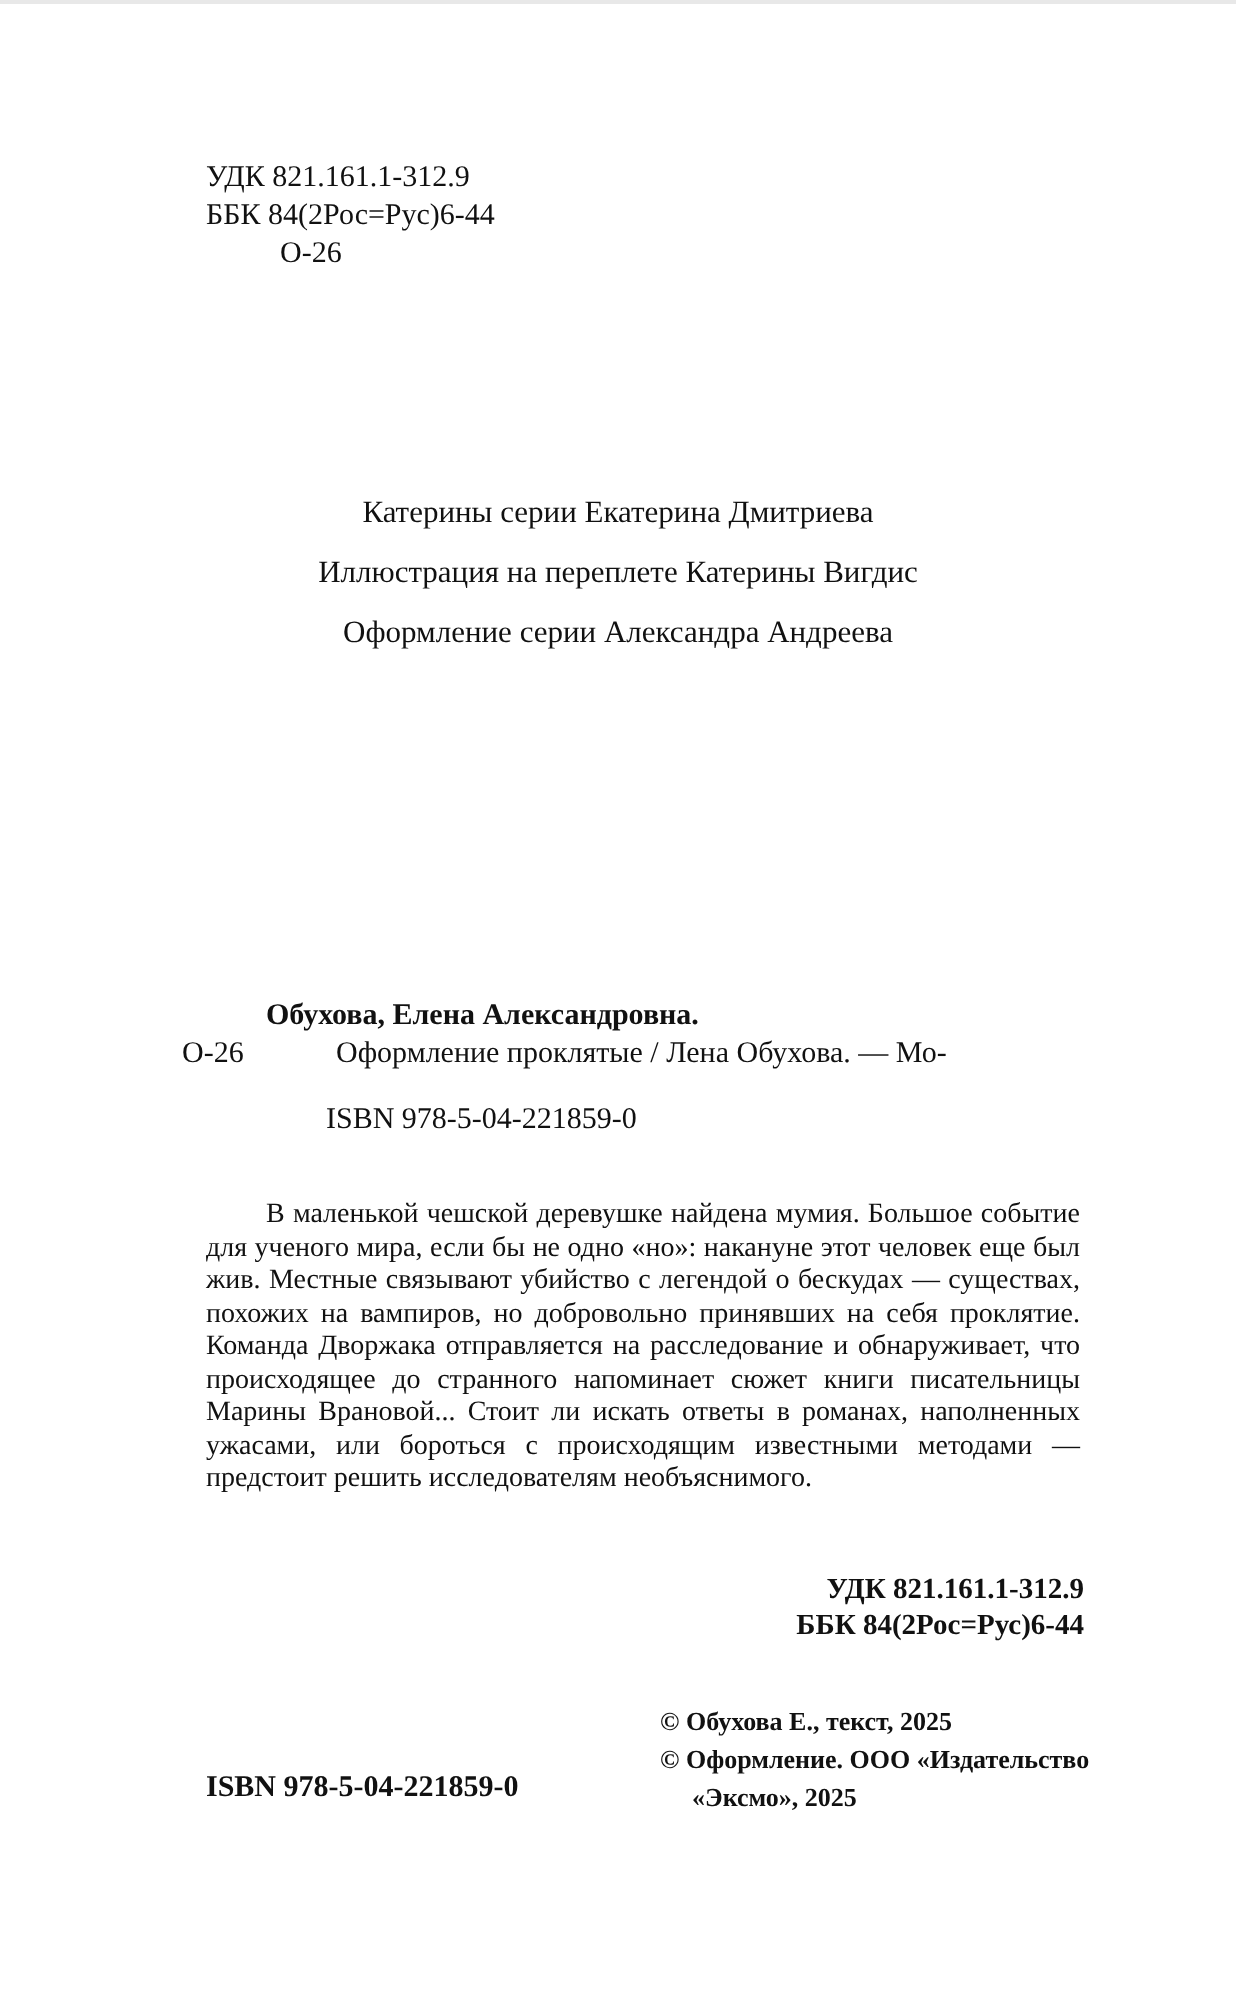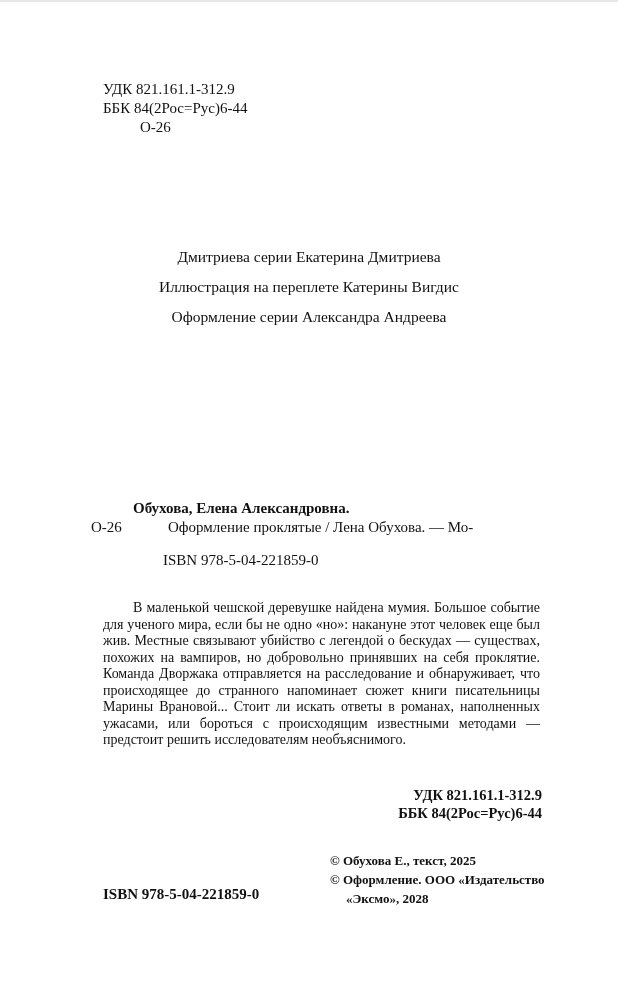--- a/index.html
+++ b/index.html
@@ -123,21 +123,21 @@
 
 <div class="page">
 
   <div class="top-codes">
     <span class="code-line">УДК 821.161.1-312.9</span>
     <span class="code-line">ББК 84(2Рос=Рус)6-44</span>
     <span class="code-line author-sign">О-26</span>
   </div>
 
   <div class="credits">
-    <span class="credit-line"><span>Дмитриева серии </span><span class="credit-name">Екатерина Дмитриева</span></span>
+    <span class="credit-line"><span>Катерины серии </span><span class="credit-name">Екатерина Дмитриева</span></span>
     <span class="credit-line"><span>Иллюстрация на переплете </span><span class="credit-name">Катерины Вигдис</span></span>
     <span class="credit-line"><span>Оформление серии </span><span class="credit-name">Александра Андреева</span></span>
   </div>
 
   <div class="catalog">
     <div class="catalog-author">Обухова, Елена Александровна.</div>
     <div class="catalog-row">
       <span class="catalog-code">О-26</span>
       <div class="catalog-entry">
         <div class="entry-first">Оформление проклятые / Лена Обухова. — Мо-</div>
@@ -148,18 +148,18 @@
 
   <div class="annotation">В маленькой чешской деревушке найдена мумия. Большое событие для ученого мира, если бы не одно «но»: накануне этот человек еще был жив. Местные связывают убийство с легендой о бескудах — существах, похожих на вампиров, но добровольно принявших на себя проклятие. Команда Дворжака отправляется на расследование и обнаруживает, что происходящее до странного напоминает сюжет книги писательницы Марины Врановой... Стоит ли искать ответы в романах, наполненных ужасами, или бороться с происходящим известными методами — предстоит решить исследователям необъяснимого.</div>
 
   <div class="bottom-codes">
     <span class="code-line">УДК 821.161.1-312.9</span>
     <span class="code-line">ББК 84(2Рос=Рус)6-44</span>
   </div>
 
   <div class="copyright">
     <span class="copyright-line">© Обухова Е., текст, 2025</span>
-    <span class="copyright-line">© Оформление. ООО «Издательство «Эксмо», 2028</span>
+    <span class="copyright-line">© Оформление. ООО «Издательство «Эксмо», 2025</span>
   </div>
 
   <div class="isbn-bottom">ISBN 978-5-04-221859-0</div>
 
 </div>
 
 </body></html>

